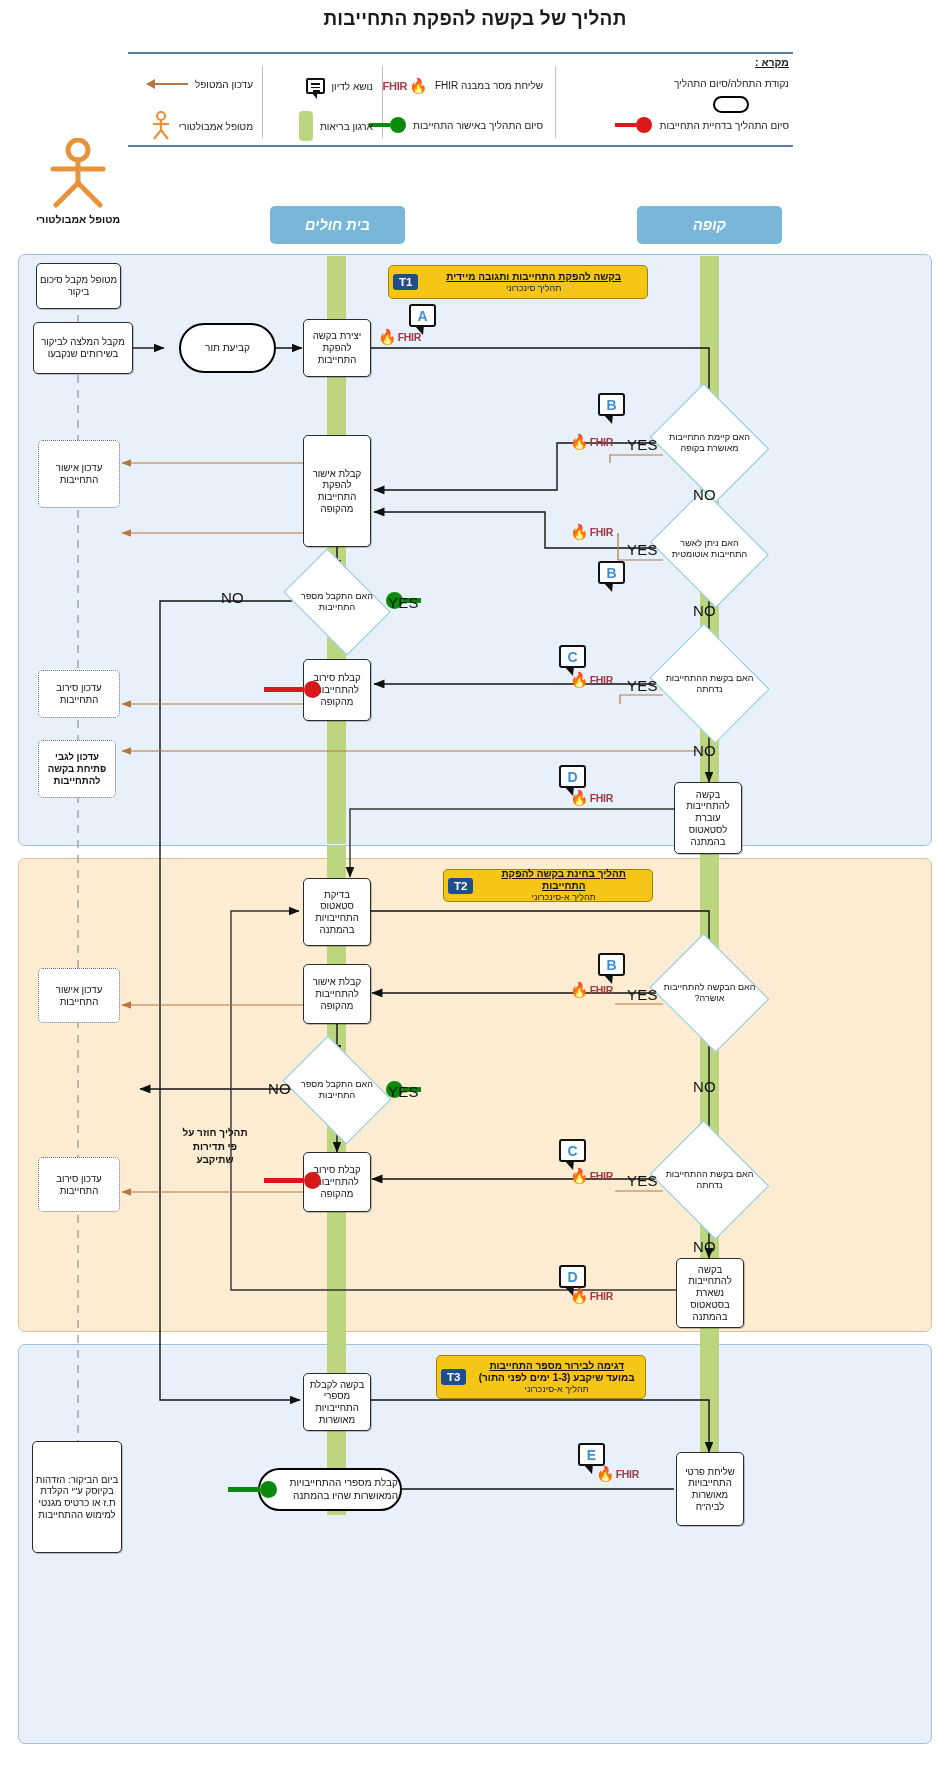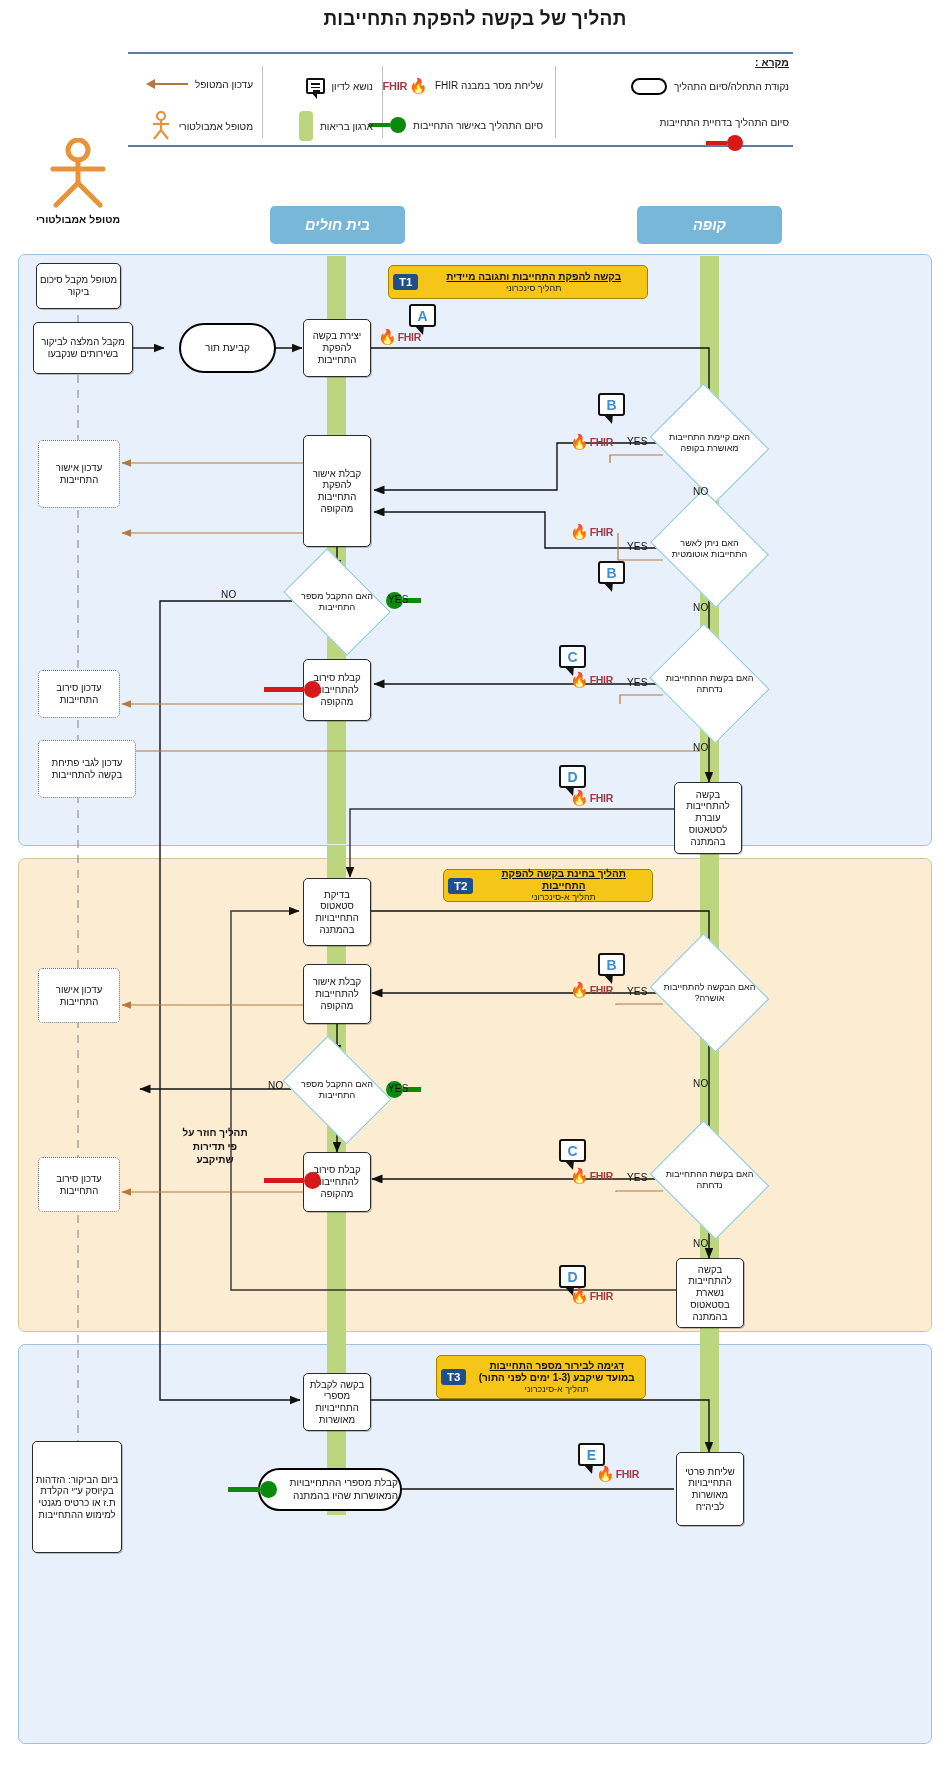--- a/index.html
+++ b/index.html
@@ -139,21 +139,21 @@
   .fhir .flame { font-size:15px; line-height:1; }
   .fhir .lbl { color:#9e3b44; font-size:10.5px; font-weight:600; letter-spacing:-.3px; }
 
   
   .term { position:absolute; display:flex; align-items:center; }
   .term .bar { height:5px; }
   .term .ball { width:17px; height:17px; border-radius:50%; }
 
   
   .elabel {
-    position:absolute; font-size:10px; color:#111; background:transparent;
+    position:absolute; font-size:15px; color:#111; background:transparent;
     direction:ltr; letter-spacing:.2px;
   }
   .note-il {
     position:absolute; font-size:10px; font-weight:bold; direction:rtl;
     text-align:center; line-height:1.35; color:#111;
   }
 
   svg.wires { position:absolute; inset:0; width:950px; height:1767px; pointer-events:none; }
 </style>
 </head>
@@ -163,25 +163,25 @@
 
   <div class="title">תהליך של בקשה להפקת התחייבות</div>
 
   <div class="legend-box">
     <div class="legend-title">מקרא :</div>
 
     <div class="lg-sep" style="right:237px;"></div>
     <div class="lg-sep" style="right:410px;"></div>
     <div class="lg-sep" style="right:530px;"></div>
 
-    <div class="lg-row" style="right:4px; top:24px;">
+    <div class="lg-row" style="right:4px; top:24px;flex-direction:column;">
       <span class="lg-txt">נקודת התחלה/סיום התהליך</span>
       <span class="g-stadium"></span>
     </div>
-    <div class="lg-row" style="right:4px; top:63px;flex-direction:column;">
+    <div class="lg-row" style="right:4px; top:63px;">
       <span class="lg-txt">סיום התהליך בדחיית התחייבות</span>
       <span class="g-dotline">
         <span class="dot" style="background:#d81919"></span>
           <span class="bar" style="background:#d81919"></span>
       </span>
     </div>
 
     <div class="lg-row" style="right:250px; top:24px;">
       <span class="lg-txt">שליחת מסר במבנה FHIR</span>
       <span class="g-fhir">
@@ -364,21 +364,21 @@
   </div>
   <div class="node" style="left:33px; top:322px; width:100px; height:52px;">
     <span>מקבל המלצה לביקור בשירותים שנקבעו</span>
   </div>
   <div class="node dotted" style="left:38px; top:440px; width:82px; height:68px;">
     <span>עדכון אישור התחייבות</span>
   </div>
   <div class="node dotted" style="left:38px; top:670px; width:82px; height:48px;">
     <span>עדכון סירוב התחייבות</span>
   </div>
-  <div class="node dotted" style="left:38px; top:740px; width:98px; height:58px;">
+  <div class="node dotted" style="left:38px; top:740px; width:78px; height:58px;font-weight:bold;">
     <span>עדכון לגבי פתיחת בקשה להתחייבות</span>
   </div>
   <div class="node dotted" style="left:38px; top:968px; width:82px; height:55px;">
     <span>עדכון אישור התחייבות</span>
   </div>
   <div class="node dotted" style="left:38px; top:1157px; width:82px; height:55px;">
     <span>עדכון סירוב התחייבות</span>
   </div>
   <div class="node" style="left:32px; top:1441px; width:90px; height:112px;">
     <span>ביום הביקור: הזדהות בקיוסק ע"י הקלדת ת.ז או כרטיס מגנטי למימוש ההתחייבות</span>

